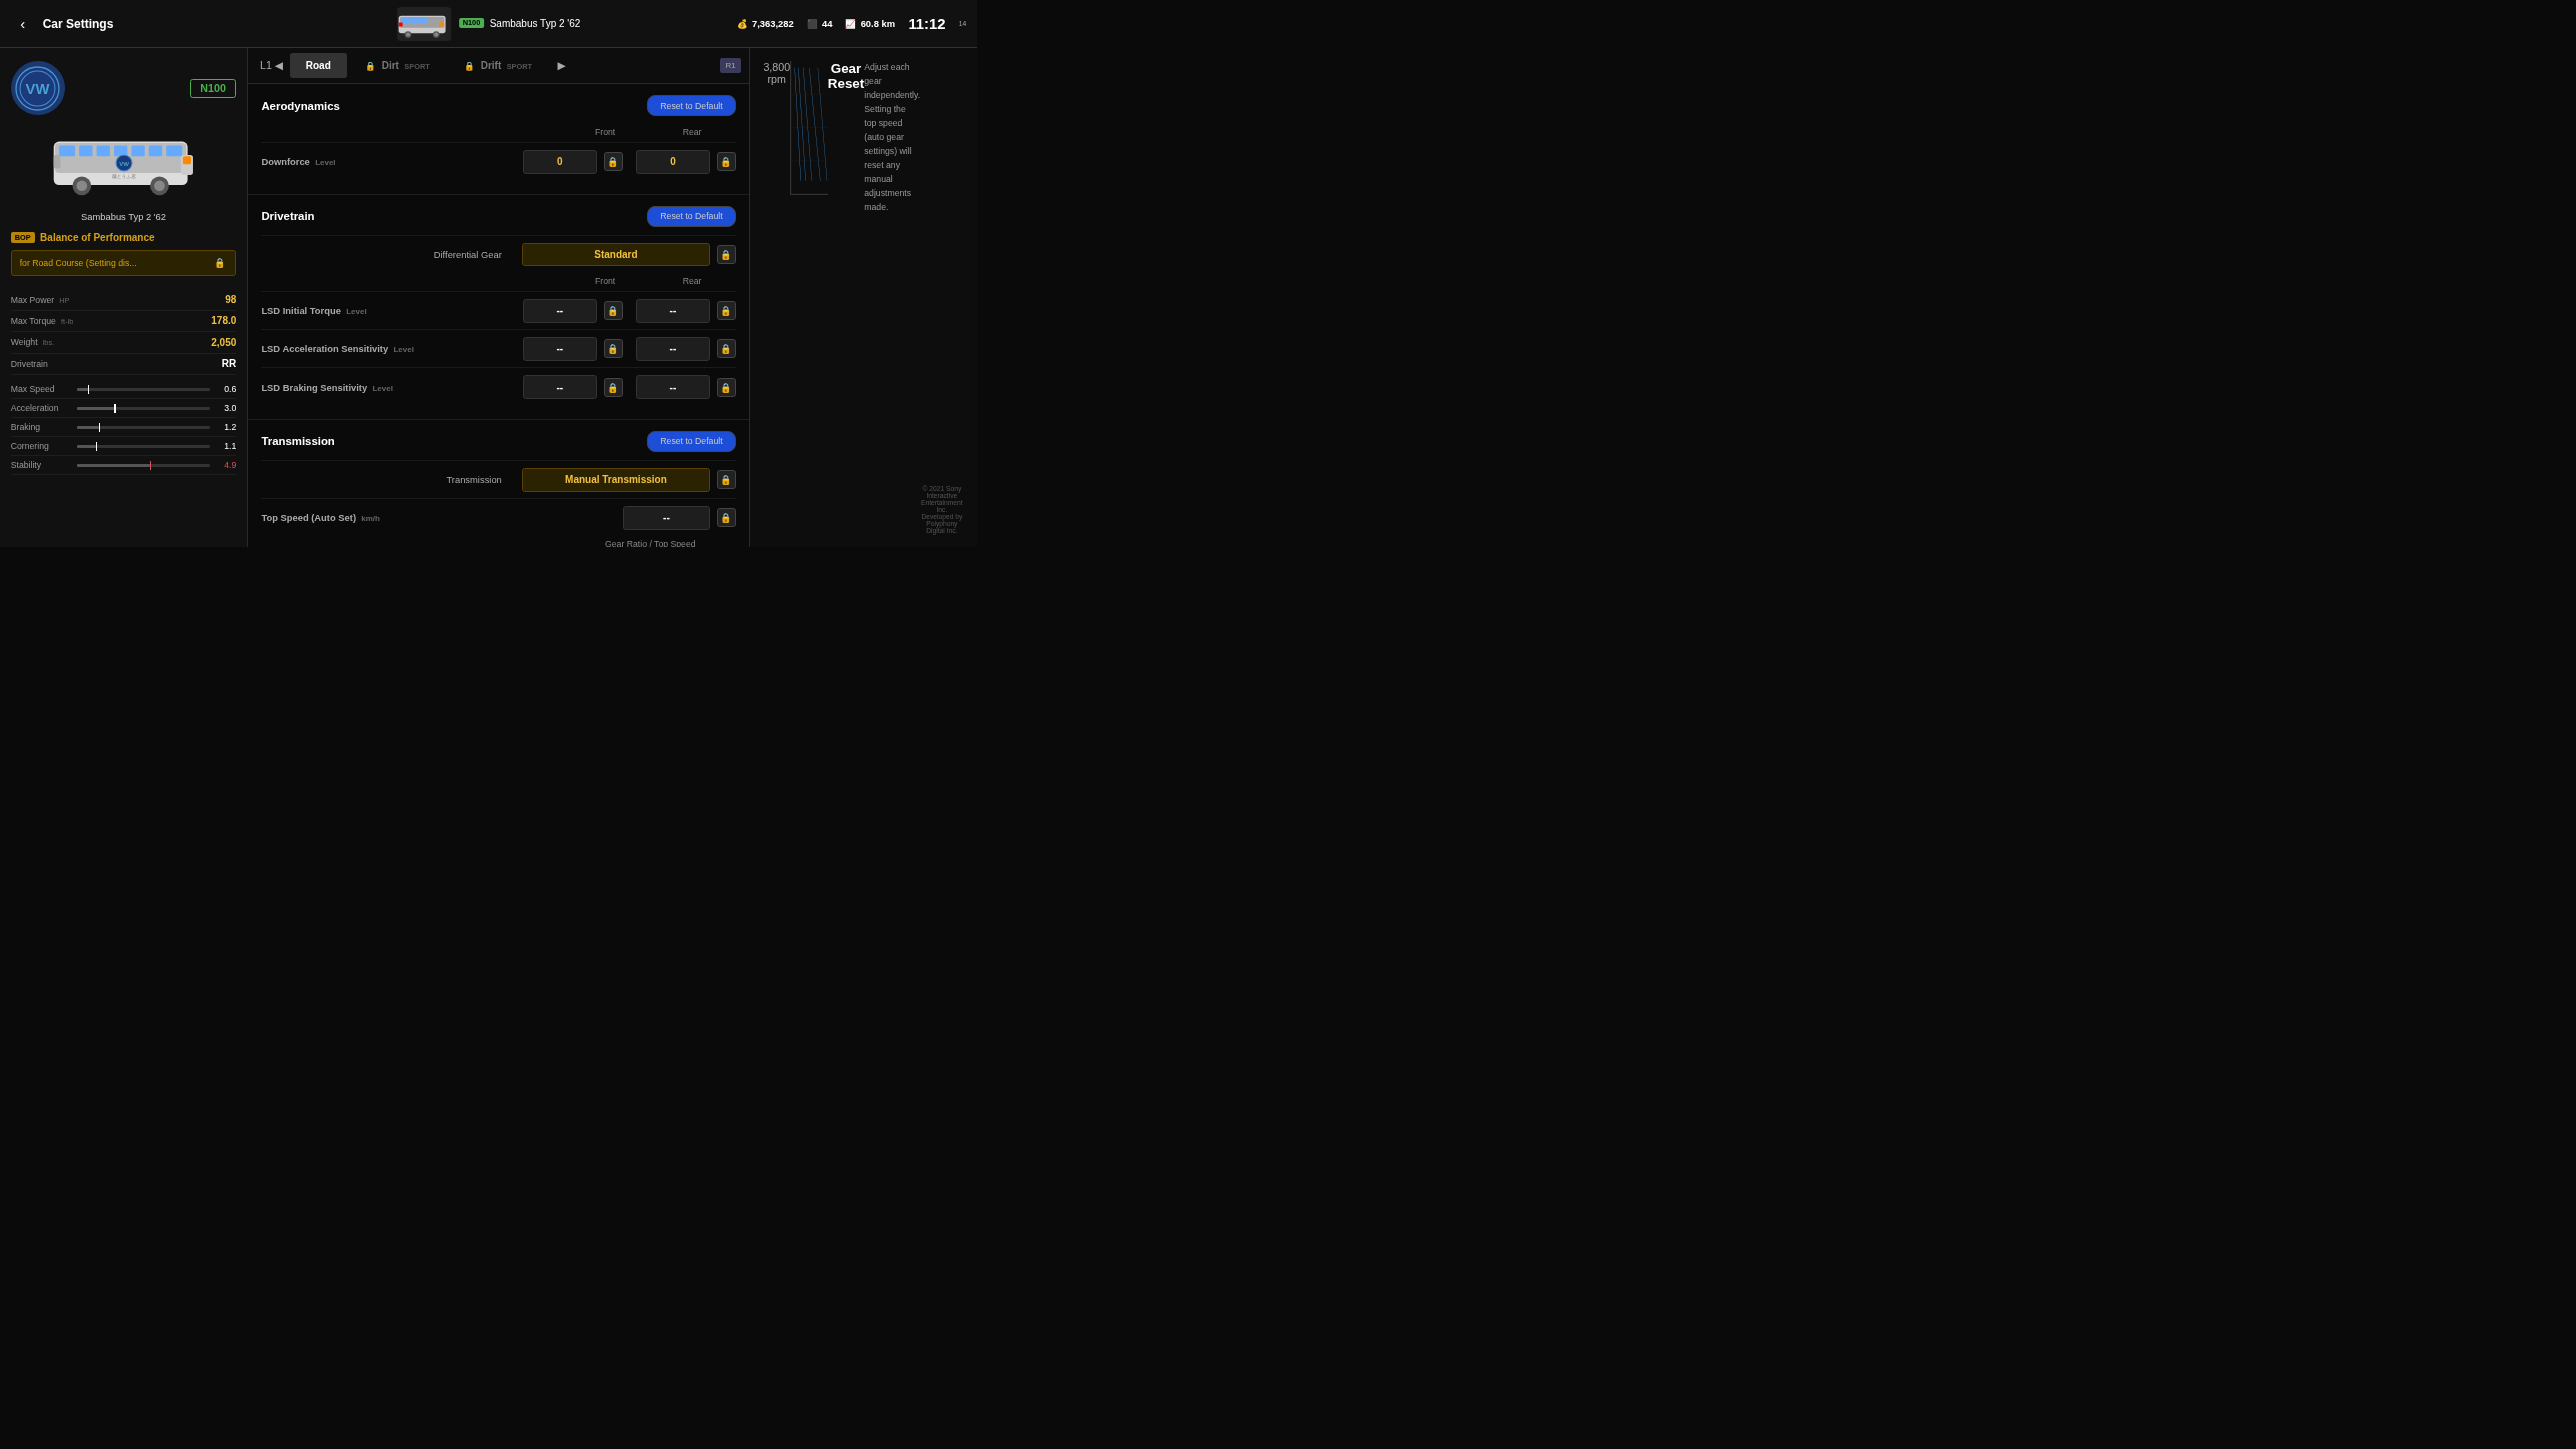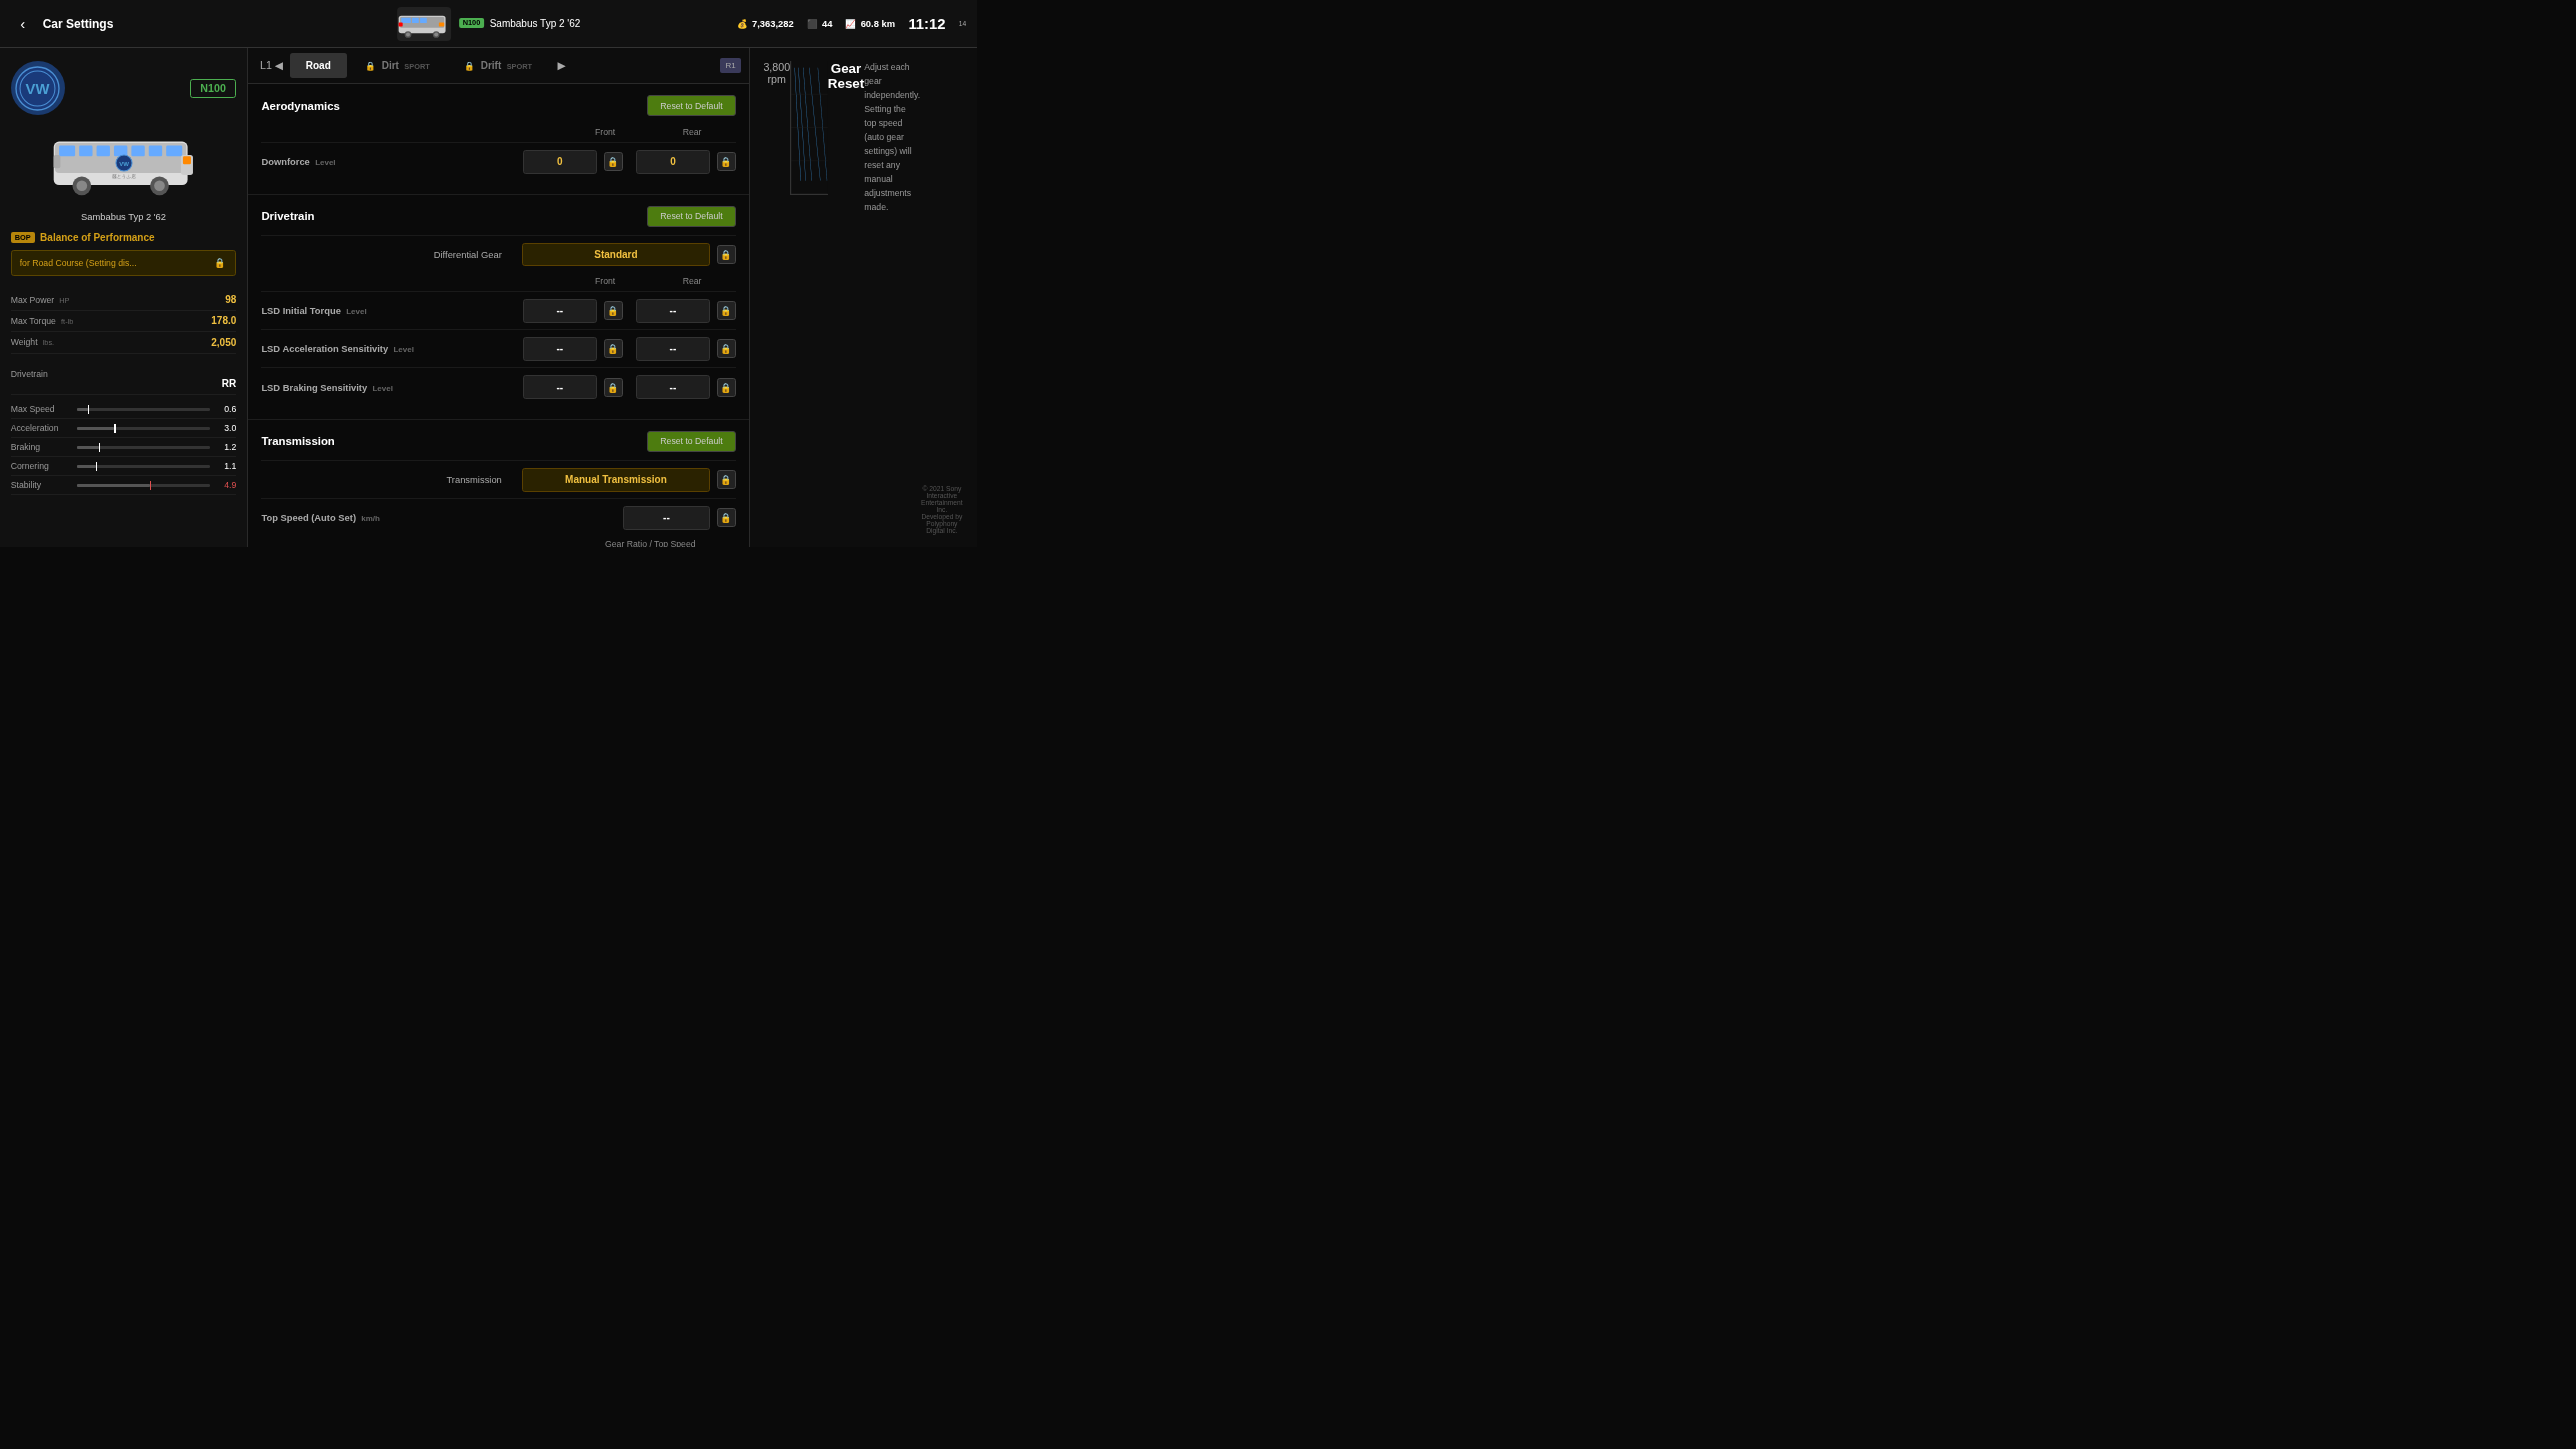--- a/index.html
+++ b/index.html
@@ -183,21 +183,20 @@
     }
     .stat-val {
       color: #f0c040;
       font-size: 10px;
       font-weight: bold;
     }
     .stat-val-white {
       color: #fff;
       font-size: 10px;
       font-weight: bold;
-      margin-top: 20px;
     }
 
     .slider-row {
       display: flex; align-items: center; justify-content: space-between;
       padding: 4px 0;
       border-bottom: 0.7px solid #1e1e1e;
     }
     .slider-label {
       color: #999;
       font-size: 8.7px;
@@ -306,26 +305,26 @@
     .section-header {
       display: flex; align-items: center; justify-content: space-between;
       padding: 10.7px 0 8px;
     }
     .section-title {
       font-size: 11.4px;
       font-weight: bold;
       color: #fff;
     }
     .reset-btn {
-      background: #4d7c0f;
+      background: #1d4ed8;
       border: 0.7px solid #444;
       color: #ccc;
       font-size: 8.7px;
       padding: 4.7px 12px;
-      border-radius: 3px;
+      border-radius: 8px;
       cursor: pointer;
     }
 
     .col-headers {
       display: flex;
       justify-content: flex-end;
       gap: 0;
       padding: 2.7px 0;
       margin-bottom: 2.7px;
     }

